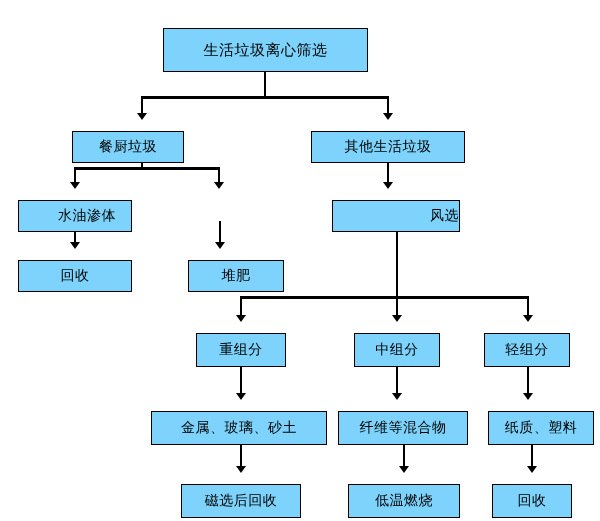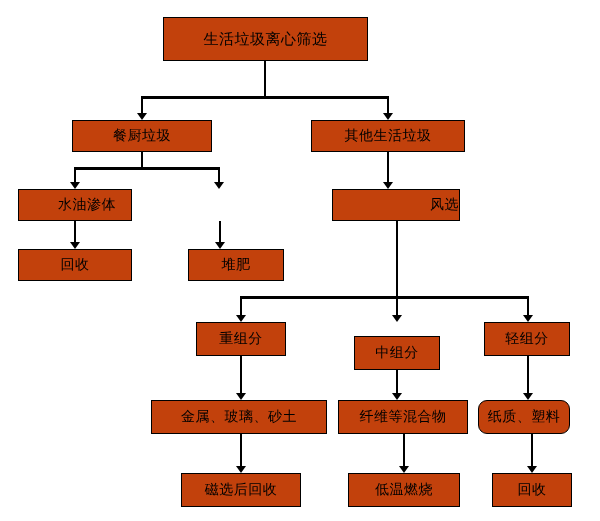--- a/index.html
+++ b/index.html
@@ -14,30 +14,31 @@
     position: relative;
     width: 600px;
     height: 521px;
     background: #ffffff;
     overflow: hidden;
   }
   .node {
     position: absolute;
     box-sizing: border-box;
     border: 1px solid #000000;
-    background: #c2410c;
+    background: #7dd3fc;
     display: flex;
     align-items: center;
     justify-content: center;
     text-align: center;
     color: #000000;
     font-size: 14px;
     line-height: 1.1;
     letter-spacing: 0.5px;
     white-space: nowrap;
+    margin-top: 11px;
   }
   .line {
     position: absolute;
     background: #000000;
   }
   .hline { height: 2px; }
   .vline { width: 2px; }
   .arrow {
     position: absolute;
     width: 0;
@@ -99,54 +100,54 @@
 
   <div class="line vline" style="left:403px; top:434px; height:33px;"></div>
   <div class="arrow" style="left:399px; top:466px;"></div>
 
   <div class="line vline" style="left:531px; top:434px; height:33px;"></div>
   <div class="arrow" style="left:527px; top:466px;"></div>
 
   <div class="node" style="left:163px; top:17px; width:205px; height:44px; font-size:15px;">
       <span>生活垃圾离心筛选</span>
     </div>
-  <div class="node" style="left:72px; top:120px; width:140px; height:32px;">
+  <div class="node" style="left:72px; top:120px; width:112px; height:32px;">
       <span>餐厨垃圾</span>
     </div>
   <div class="node" style="left:311px; top:120px; width:154px; height:32px;">
       <span>其他生活垃圾</span>
     </div>
   <div class="node" style="left:18px; top:189px; width:114px; height:32px;padding-left:24px;">
       <span>水油渗体</span>
     </div>
   <div class="node" style="left:332px; top:189px; width:128px; height:32px;justify-content:flex-end;">
       <span>风选</span>
     </div>
   <div class="node" style="left:18px; top:249px; width:114px; height:32px;">
       <span>回收</span>
     </div>
   <div class="node" style="left:188px; top:249px; width:96px; height:32px;">
       <span>堆肥</span>
     </div>
   <div class="node" style="left:196px; top:322px; width:90px; height:34px;">
       <span>重组分</span>
     </div>
-  <div class="node" style="left:354px; top:336px; width:86px; height:34px;justify-content:center;">
+  <div class="node" style="left:354px; top:322px; width:86px; height:34px;justify-content:center;">
       <span>中组分</span>
     </div>
   <div class="node" style="left:484px; top:322px; width:86px; height:34px;text-align:center;">
       <span>轻组分</span>
     </div>
   <div class="node" style="left:151px; top:400px; width:176px; height:34px;">
       <span>金属、玻璃、砂土</span>
     </div>
   <div class="node" style="left:338px; top:400px; width:130px; height:34px;">
       <span>纤维等混合物</span>
     </div>
-  <div class="node" style="left:478px; top:400px; width:92px; height:34px;border-radius:9px;">
+  <div class="node" style="left:488px; top:400px; width:106px; height:34px;">
       <span>纸质、塑料</span>
     </div>
   <div class="node" style="left:181px; top:473px; width:120px; height:34px;text-align:right;">
       <span>磁选后回收</span>
     </div>
   <div class="node" style="left:348px; top:473px; width:112px; height:34px;">
       <span>低温燃烧</span>
     </div>
   <div class="node" style="left:492px; top:473px; width:80px; height:34px;">
       <span>回收</span>

